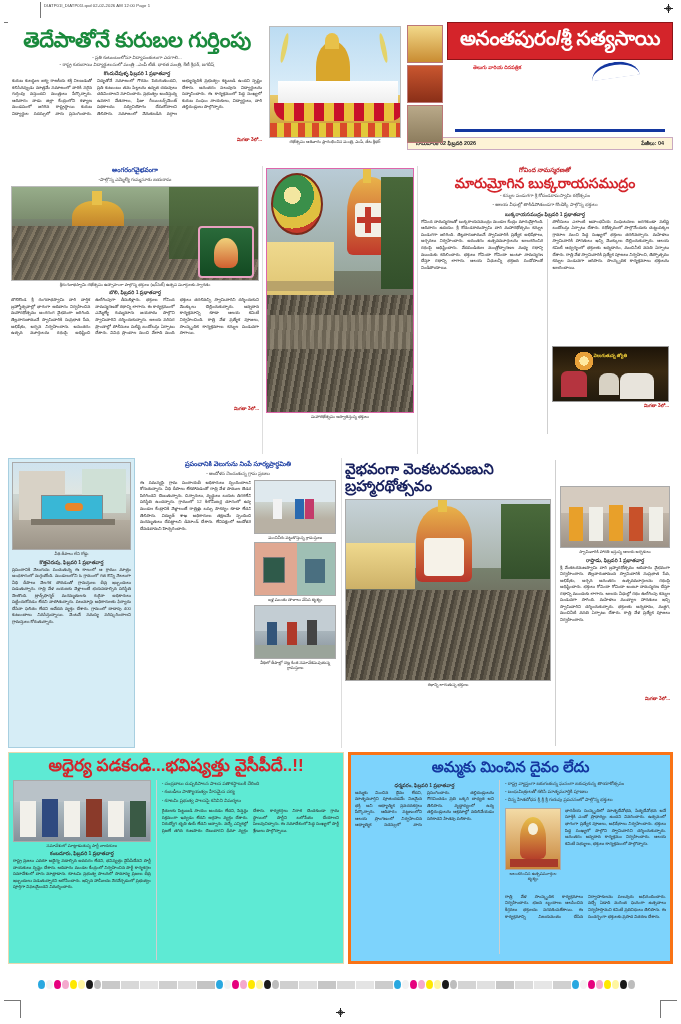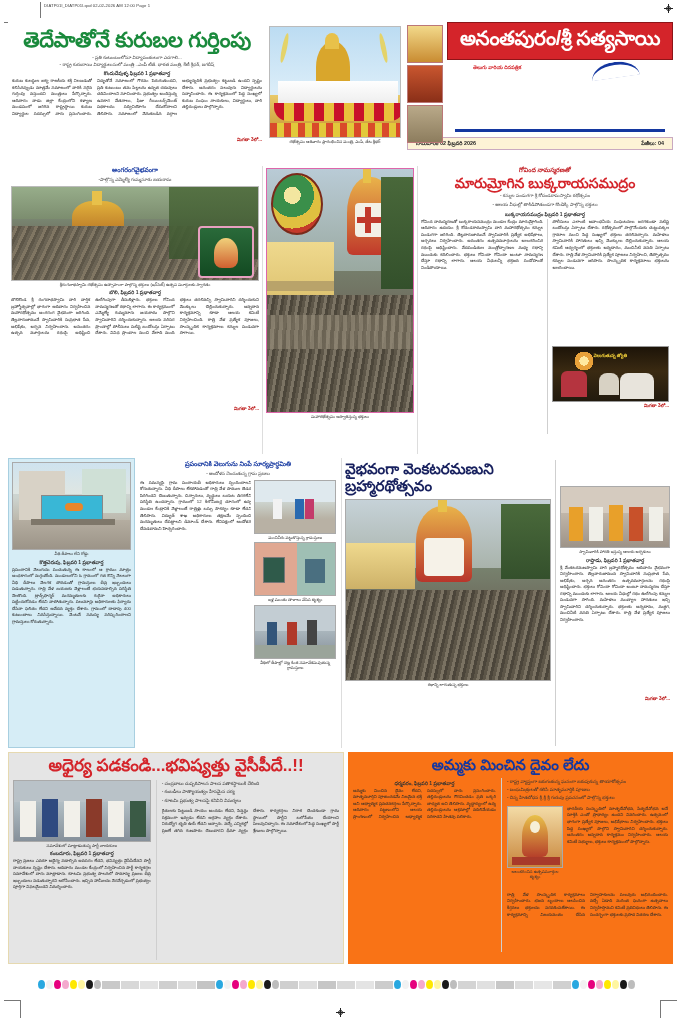--- a/index.html
+++ b/index.html
@@ -120,22 +120,22 @@
 
   .hd-blue-sm { color:#1437a0; font-weight:bold; text-align:left; font-size:10.5px; line-height:1.15; }
   .hd-red-lg  { color:#d4242a; font-weight:bold; text-align:center; font-size:11.5px; line-height:1.15; }
   .hd-kicker  { color:#c0171d; font-weight:bold; text-align:center; font-size:6.2px; }
   .hd-kicker-b{ color:#1437a0; font-weight:bold; text-align:center; font-size:6.4px; }
   .hd-sub     { font-size:4.6px; color:#444; text-align:center; line-height:1.5; margin:2px 0; }
 
   
   .sec3 { position:absolute; left:0; top:436px; width:665px; height:290px; display:flex; gap:3px; }
   .panel-blue { background:#d6edf6; border:1px solid #a8cfe0; }
-  .panel-cream{ background:#e5e5e5; border:1px solid #e6d9b0; }
-  .panel-peach{ background:#f97316; border:1px solid #f97316; }
+  .panel-cream{ background:#5eead4; border:1px solid #e6d9b0; }
+  .panel-peach{ background:#7dd3fc; border:3px solid #f97316; }
 
   
   .sec4 { position:absolute; left:0; top:730px; width:665px; height:212px; display:flex; gap:4px; }
   .hd-red-xl { color:#d4242a; font-weight:bold; text-align:center; font-size:17px; line-height:1.1; }
   .hd-blue-xl{ color:#1437a0; font-weight:bold; text-align:center; font-size:15px; line-height:1.1; }
   .bullet-list { font-size:4.6px; color:#333; line-height:1.85; }
   .vrule { width:1px; background:#cfcfcf; }
 </style>
 </head>
 <body>

